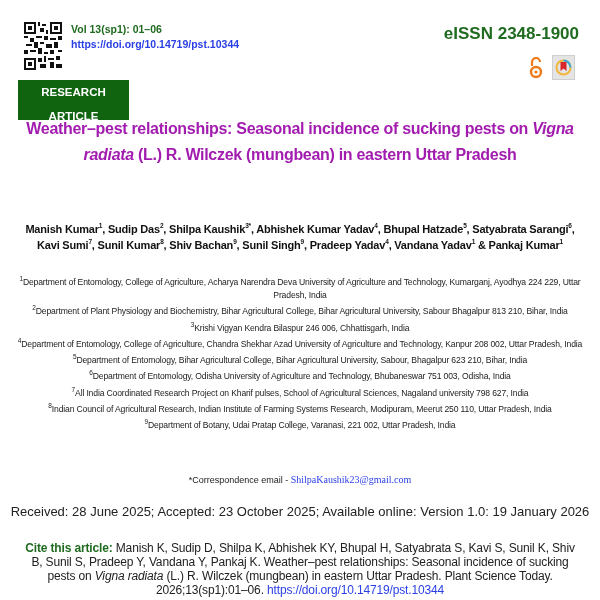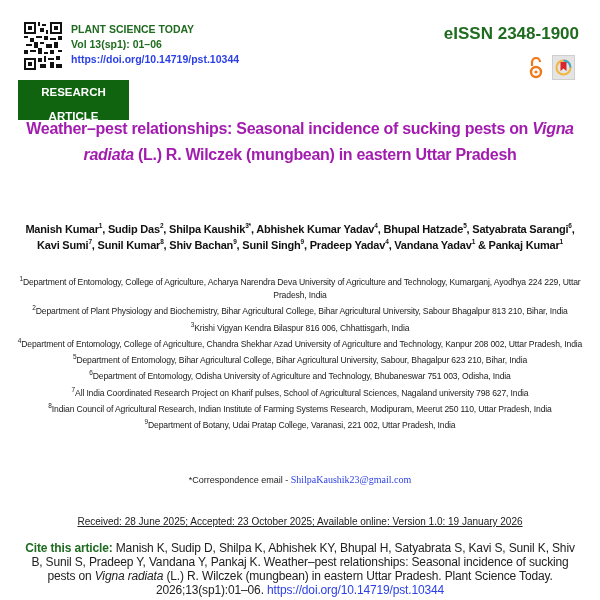--- a/index.html
+++ b/index.html
@@ -17,21 +17,21 @@
                   color:#fff; font-weight:bold; font-size:11.5px; line-height:24px; text-align:center; }
   .title { position:absolute; left:20px; top:116px; width:560px; text-align:center; color:#a21caf;
            font-weight:bold; font-size:16px; line-height:26px; letter-spacing:-0.3px; }
   .authors { position:absolute; left:14px; top:221px; width:572px; text-align:center; font-weight:bold;
              font-size:11px; line-height:16px; color:#111; letter-spacing:-0.2px; }
   .authors sup, .aff sup { font-size:6.5px; line-height:0; }
   .affs { position:absolute; left:10px; top:276px; width:580px; text-align:center; font-size:8.6px; line-height:13px; color:#222; letter-spacing:-0.15px; }
   .aff { margin-bottom:3.3px; }
   .corr { position:absolute; left:0; top:474px; width:600px; text-align:center; font-size:9px; color:#222; }
   .corr .email { font-family:"Liberation Serif", serif; color:#2a3fe6; font-size:10px; }
-  .dates { position:absolute; left:0; top:516px; width:600px; text-align:center; font-size:10px; color:#222;text-decoration:underline; }
+  .dates { position:absolute; left:0; top:504px; width:600px; text-align:center; font-size:13px; color:#222; }
   .cite { position:absolute; left:22px; top:541px; width:556px; text-align:center; font-size:12px; line-height:14px; color:#222; letter-spacing:-0.15px; }
   .cite .label { color:#1f6b1f; font-weight:bold; }
   .cite .doi { color:#2a3fe6; }
 </style>
 </head>
 <body>
 
 <svg class="qr" viewBox="0 0 19 24">
   <rect x="0" y="0" width="19" height="24" fill="#fff"></rect>
   <g fill="#111">
@@ -69,21 +69,20 @@
       <rect x="10" y="17" width="1" height="3"></rect>
       <rect x="12" y="18" width="3" height="1"></rect>
     <rect x="16" y="17" width="2" height="2"></rect>
       <rect x="8" y="21" width="3" height="2"></rect>
       <rect x="13" y="20" width="2" height="3"></rect>
       <rect x="16" y="21" width="3" height="2"></rect>
   </g>
 </svg>
 
 <div class="journal">
-  <div class="name">PLANT SCIENCE TODAY</div>
   <div class="vol">Vol 13(sp1): 01–06</div>
   <a class="doi">https://doi.org/10.14719/pst.10344</a>
 </div>
 
 <div class="eissn">eISSN 2348-1900</div>
 
 <svg class="oa-icon" viewBox="0 0 14 22">
   <path d="M3 9 V5 a4 4 0 0 1 8 0" fill="none" stroke="#f07a1a" stroke-width="2.2"></path>
   <circle cx="7" cy="15" r="5" fill="none" stroke="#f07a1a" stroke-width="2.4"></circle>
   <circle cx="7" cy="15" r="1.6" fill="#f07a1a"></circle>
@@ -113,21 +112,21 @@
   <span><span>Shiv Bachan</span><sup>9</sup></span>, 
   <span><span>Sunil Singh</span><sup>9</sup></span>, 
   <span><span>Pradeep Yadav</span><sup>4</sup></span>, 
   <span><span>Vandana Yadav</span><sup>1</sup></span> &amp; 
   <span><span>Pankaj Kumar</span><sup>1</sup></span>
 </div>
 
 <div class="affs">
   <div class="aff"><sup>1</sup><span>Department of Entomology, College of Agriculture, Acharya Narendra Deva University of Agriculture and Technology, Kumarganj, Ayodhya 224 229, Uttar Pradesh, India</span></div>
   <div class="aff"><sup>2</sup><span>Department of Plant Physiology and Biochemistry, Bihar Agricultural College, Bihar Agricultural University, Sabour Bhagalpur 813 210, Bihar, India</span></div>
-  <div class="aff"><sup>3</sup><span>Krishi Vigyan Kendra Bilaspur 816 006, Chhattisgarh, India</span></div>
+  <div class="aff"><sup>3</sup><span>Krishi Vigyan Kendra Bilaspur 246 006, Chhattisgarh, India</span></div>
   <div class="aff"><sup>4</sup><span>Department of Entomology, College of Agriculture, Chandra Shekhar Azad University of Agriculture and Technology, Kanpur 208 002, Uttar Pradesh, India</span></div>
   <div class="aff"><sup>5</sup><span>Department of Entomology, Bihar Agricultural College, Bihar Agricultural University, Sabour, Bhagalpur 623 210, Bihar, India</span></div>
   <div class="aff"><sup>6</sup><span>Department of Entomology, Odisha University of Agriculture and Technology, Bhubaneswar 751 003, Odisha, India</span></div>
   <div class="aff"><sup>7</sup><span>All India Coordinated Research Project on Kharif pulses, School of Agricultural Sciences, Nagaland university 798 627, India</span></div>
   <div class="aff"><sup>8</sup><span>Indian Council of Agricultural Research, Indian Institute of Farming Systems Research, Modipuram, Meerut 250 110, Uttar Pradesh, India</span></div>
   <div class="aff"><sup>9</sup><span>Department of Botany, Udai Pratap College, Varanasi, 221 002, Uttar Pradesh, India</span></div>
 </div>
 
 <div class="corr">
   <span>*Correspondence email - </span>

